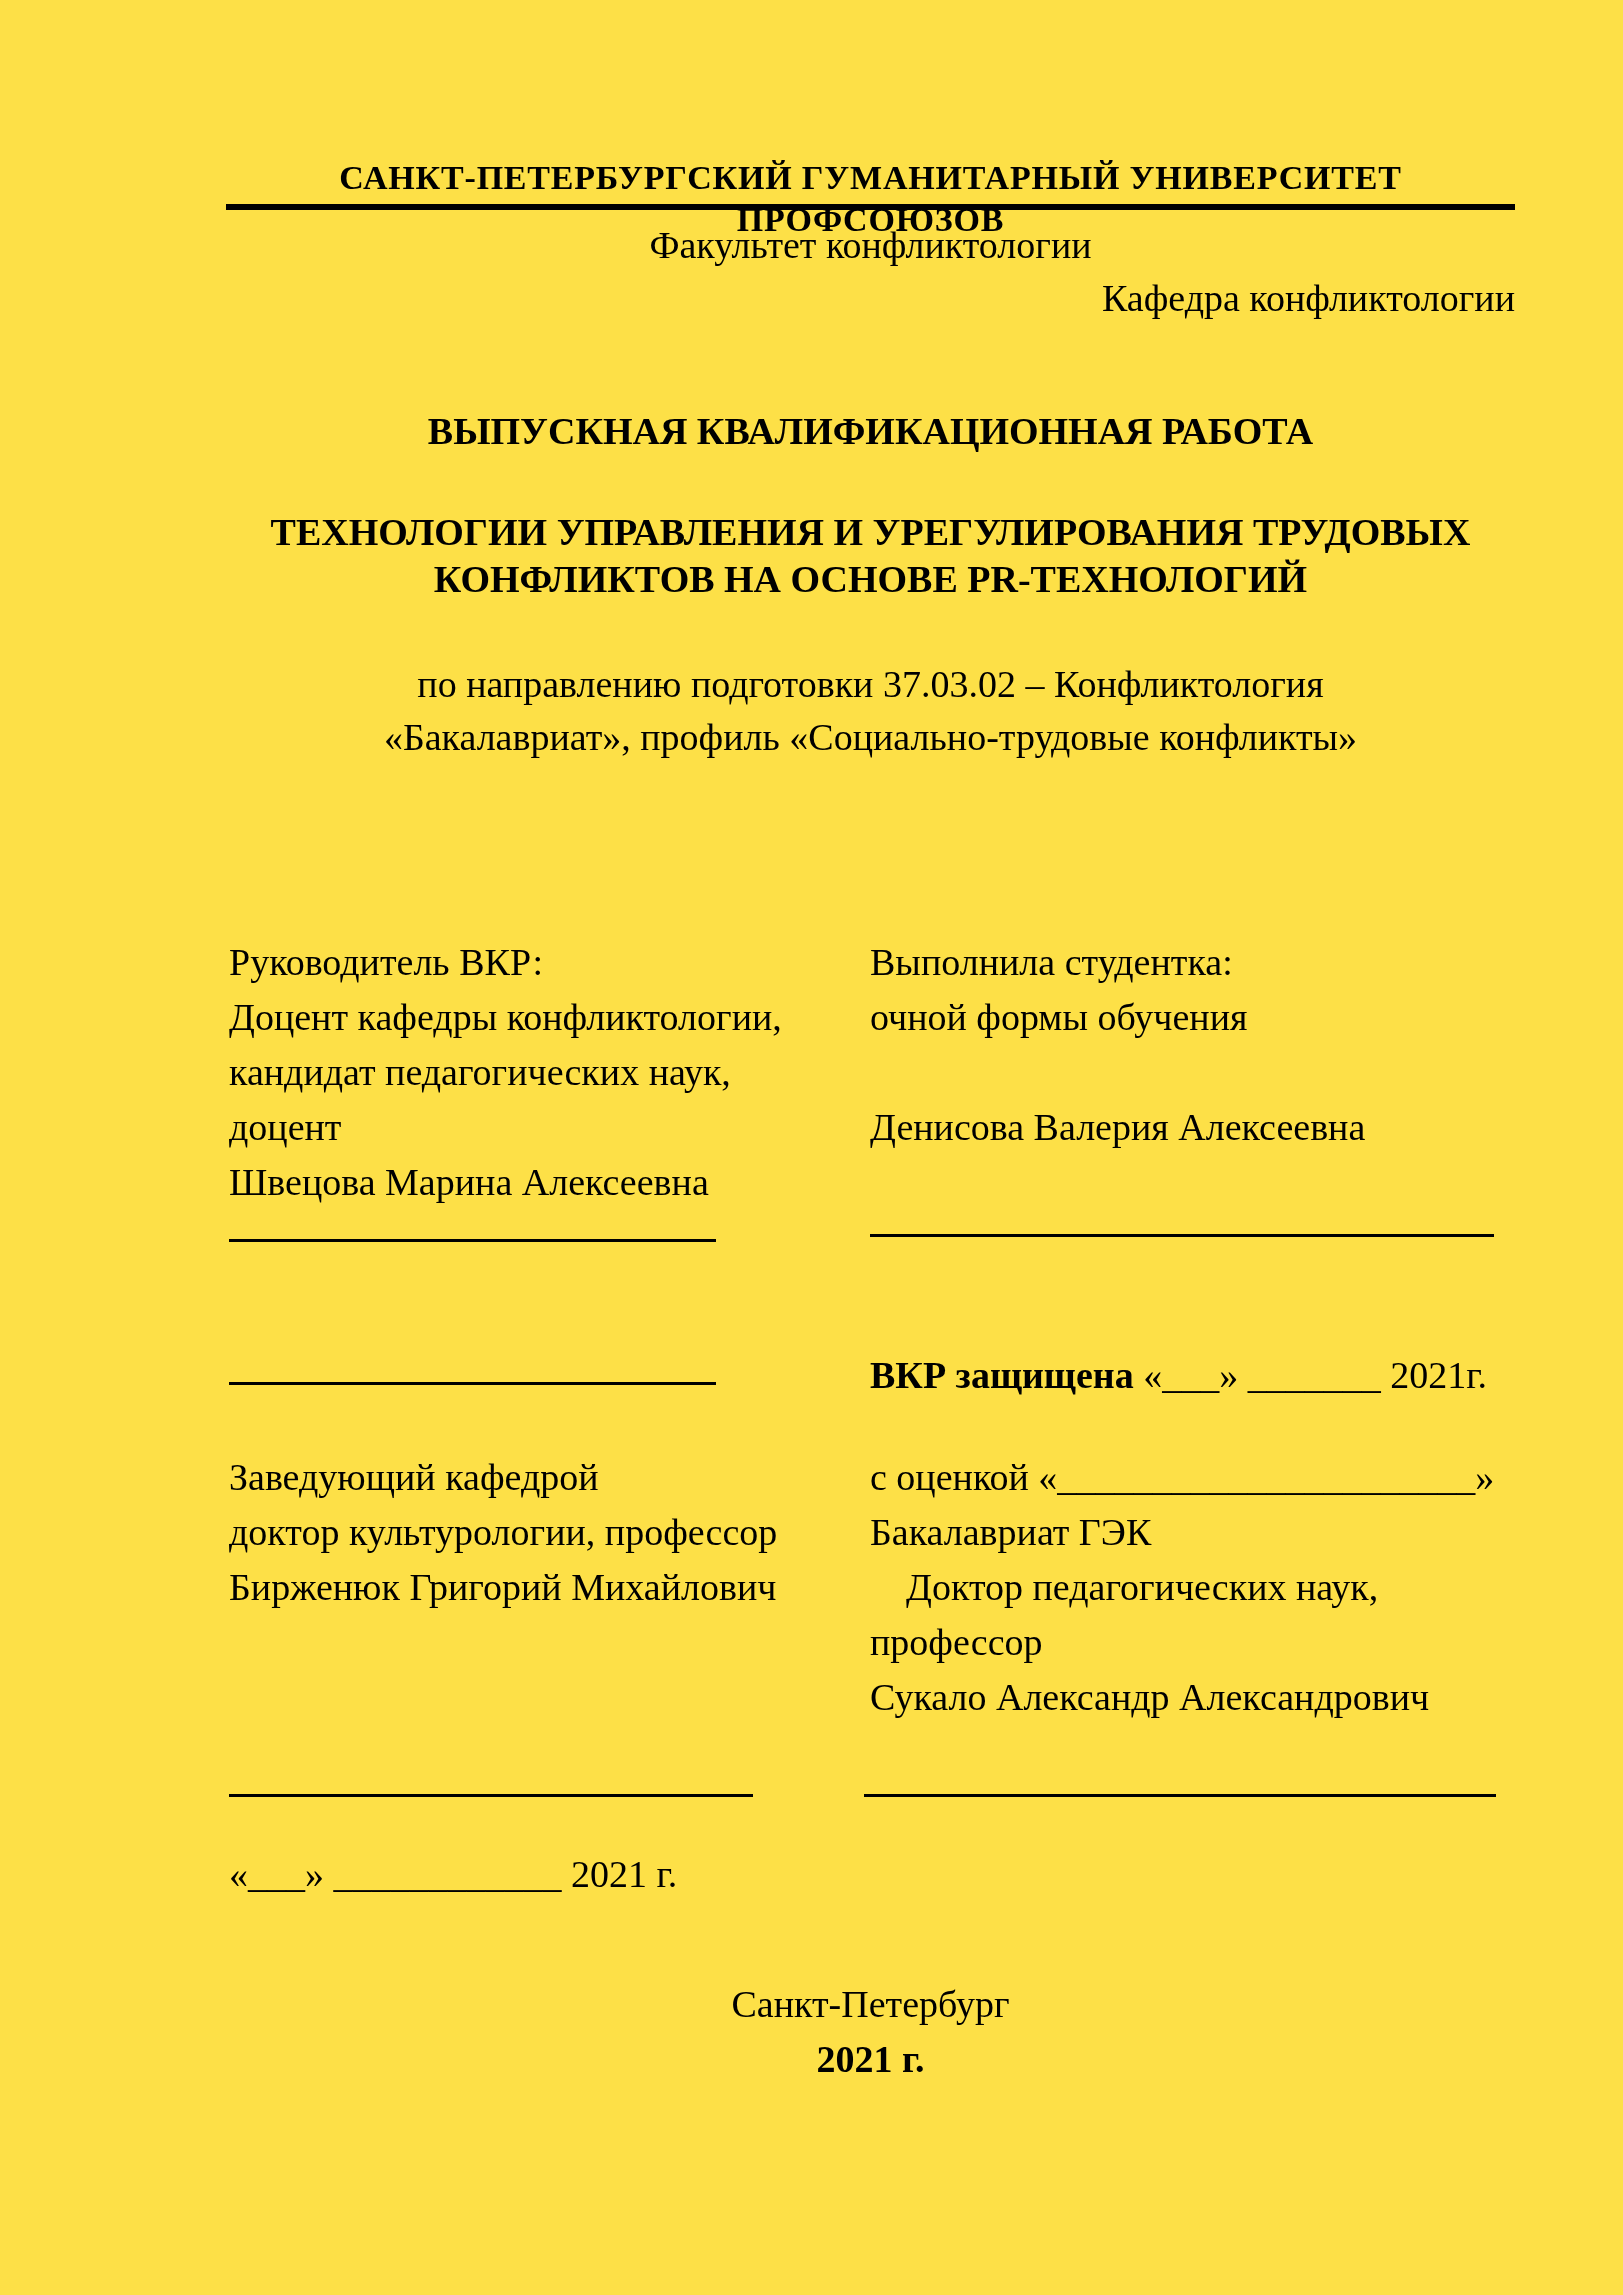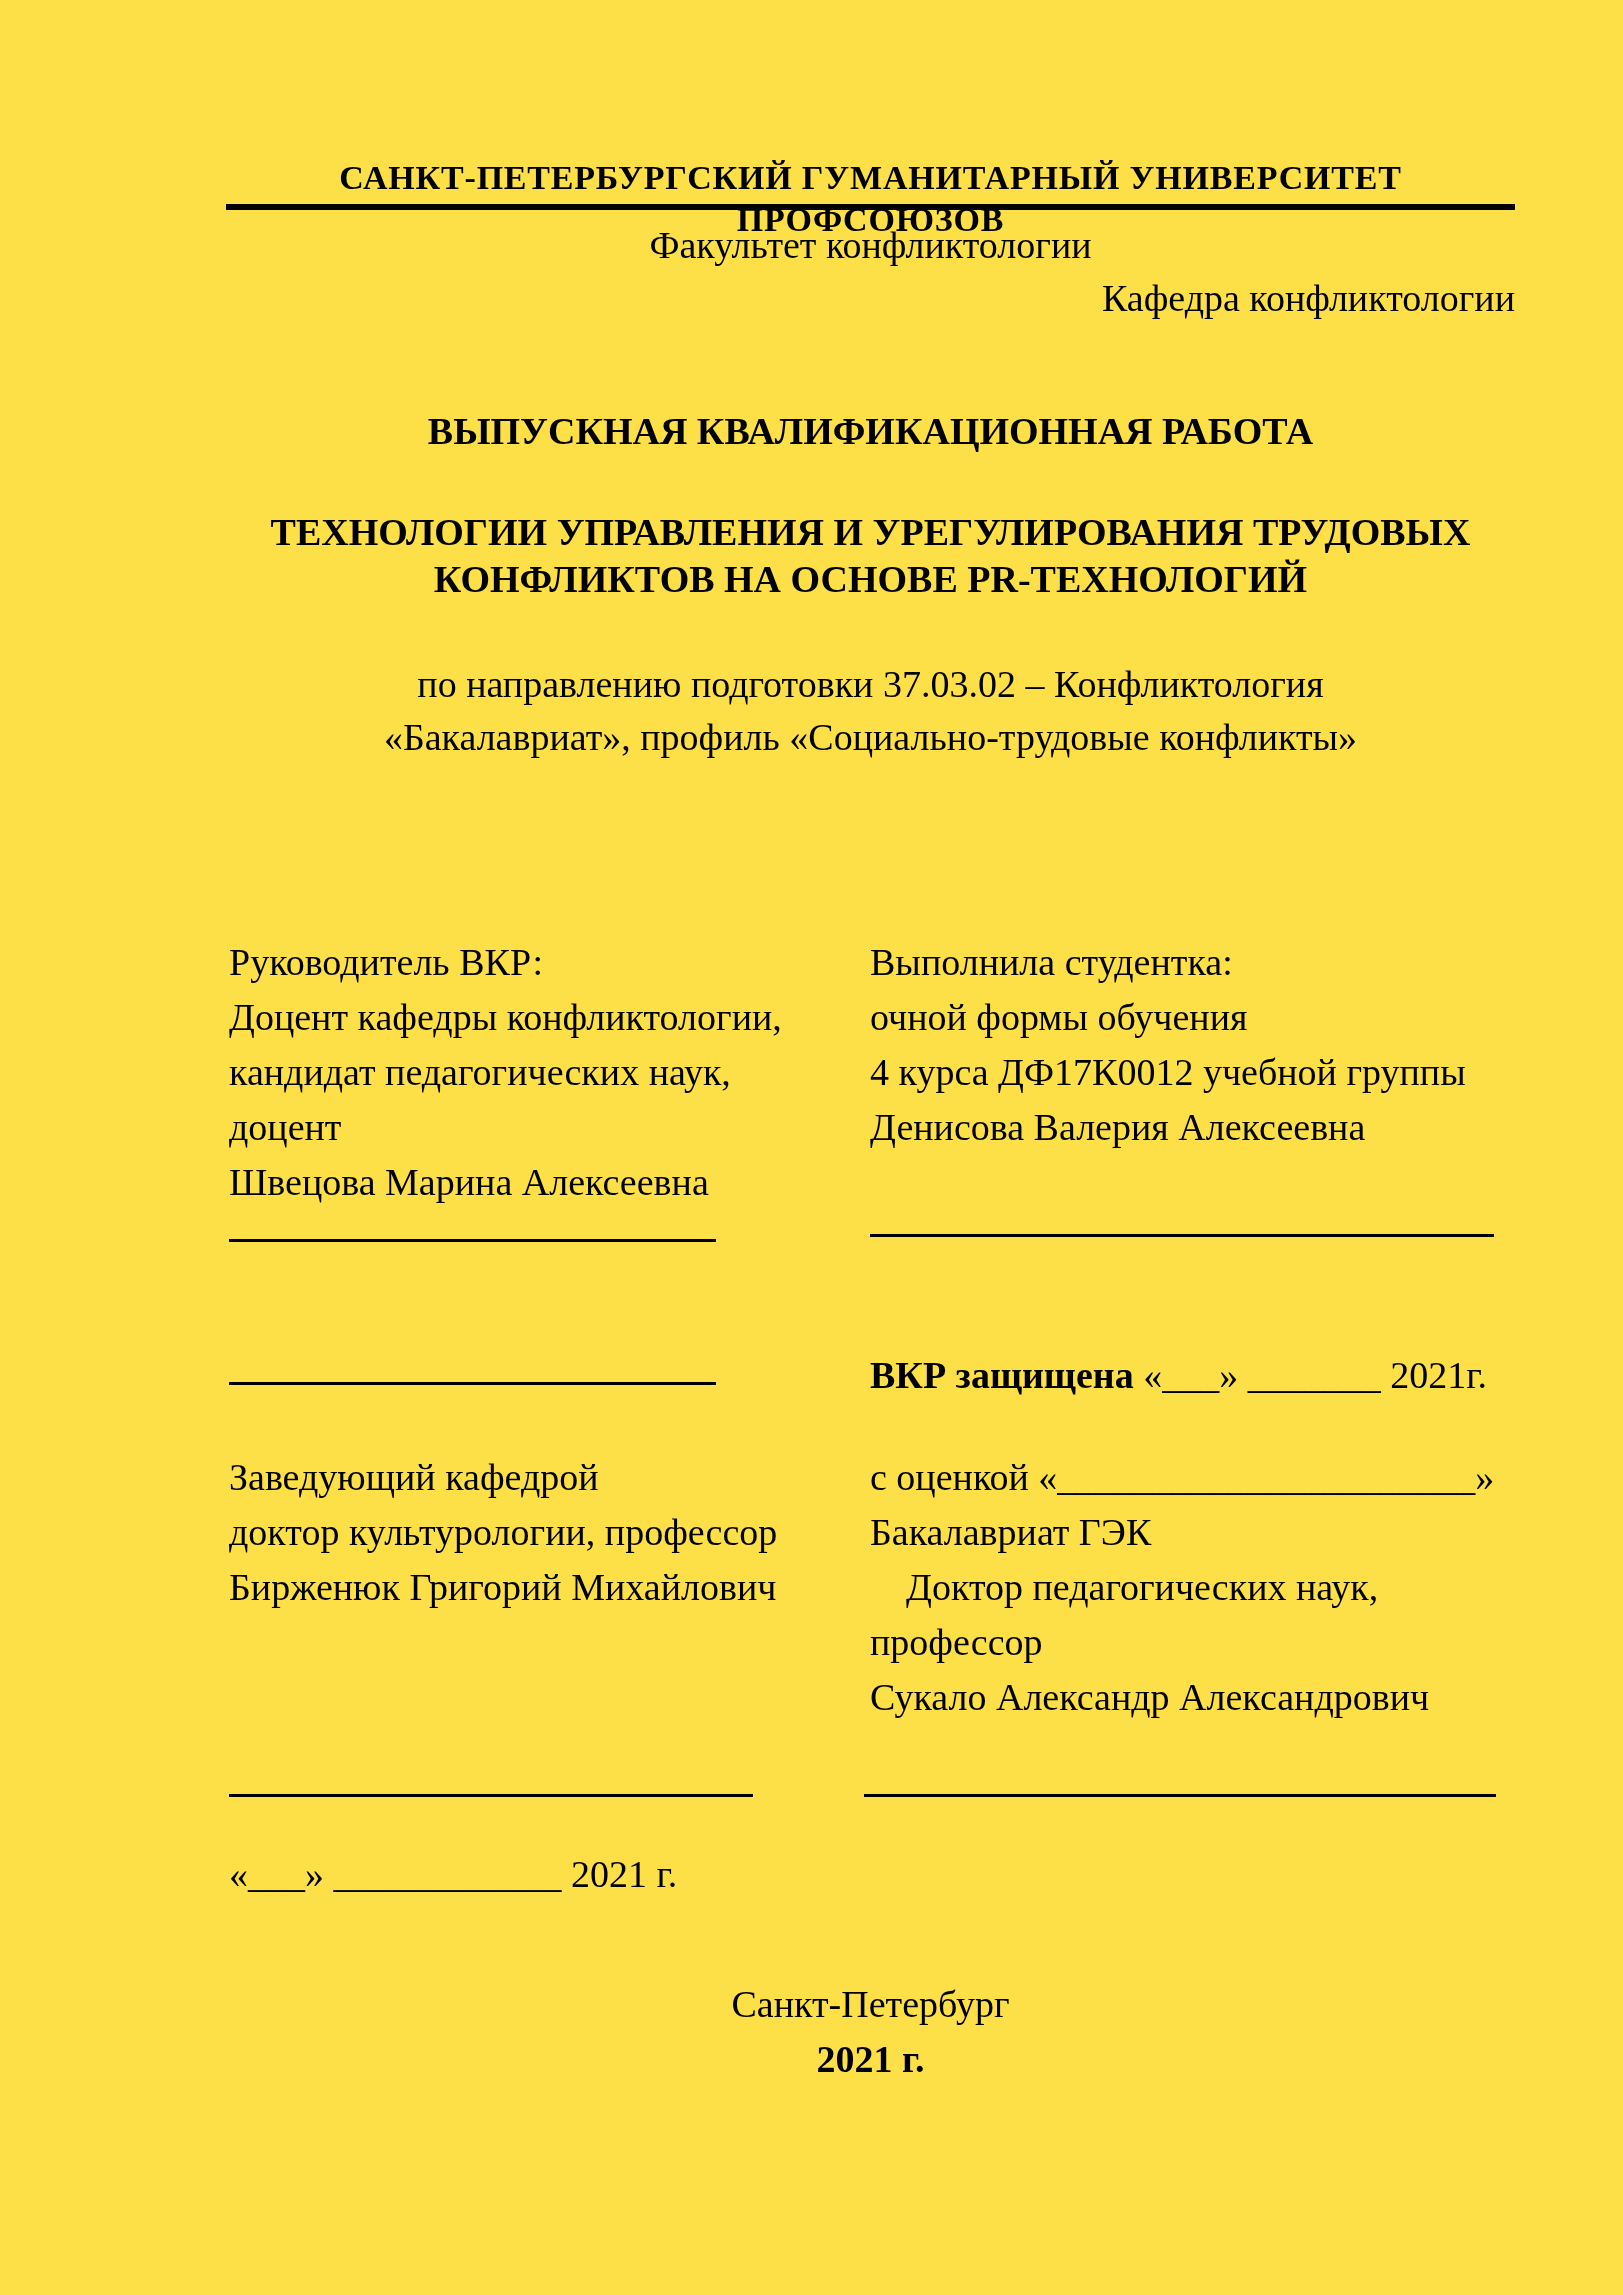--- a/index.html
+++ b/index.html
@@ -107,21 +107,20 @@
 
   <div class="abs leftcol row-sup-label">Руководитель ВКР:</div>
   <div class="abs leftcol row-sup-1">Доцент кафедры конфликтологии,</div>
   <div class="abs leftcol row-sup-2">кандидат педагогических наук,</div>
   <div class="abs leftcol row-sup-3">доцент</div>
   <div class="abs leftcol row-sup-name">Швецова Марина Алексеевна</div>
   <div class="abs sig-line sig-sup"></div>
 
   <div class="abs rightcol row-stu-label">Выполнила студентка:</div>
   <div class="abs rightcol row-stu-1">очной формы обучения</div>
-  <div class="abs rightcol row-stu-2">4 курса ДФ17К0012 учебной группы</div>
   <div class="abs rightcol row-stu-name">Денисова Валерия Алексеевна</div>
   <div class="abs sig-line sig-stu"></div>
 
   <div class="abs sig-line sig-head-upper"></div>
   <div class="abs rightcol row-vkr">
     <span class="bold">ВКР защищена</span>
     <span>«___» _______ 2021г.</span>
   </div>
 
   <div class="abs leftcol row-head-label">Заведующий кафедрой</div>

